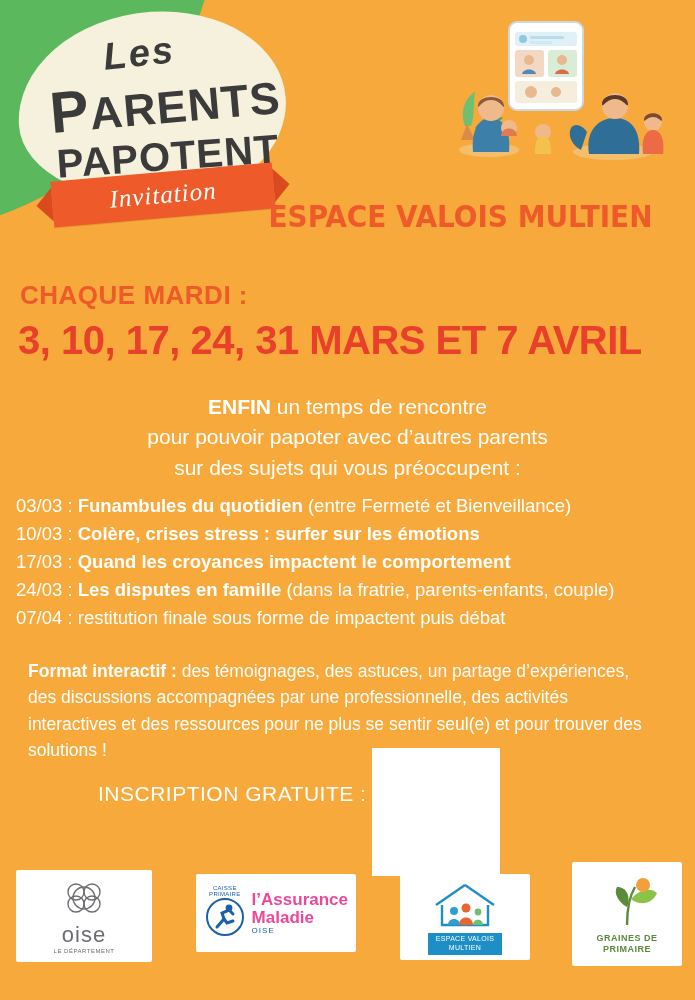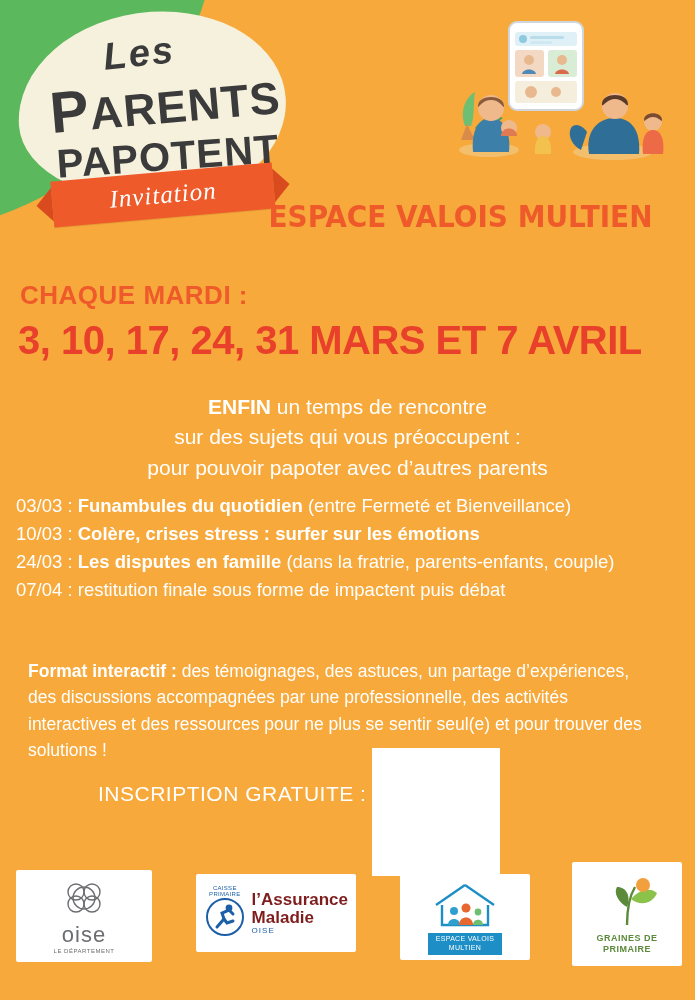--- a/index.html
+++ b/index.html
@@ -272,21 +272,21 @@
     font-size: 22px;
     color: #6d6e71;
     letter-spacing: 1px;
   }
   .logo-sub {
     font-size: 6px;
     color: #6d6e71;
     letter-spacing: 0.5px;
   }
   .assurance-name {
-    color: #7f1d1d;
+    color: #ec4899;
     font-weight: bold;
     font-size: 17px;
     line-height: 1.05;
   }
   .assurance-sub {
     color: #1b5fa8;
     font-size: 8px;
     letter-spacing: 1px;
   }
   .assurance-top {
@@ -376,27 +376,28 @@
   <div class="venue-1">ESPACE VALOIS MULTIEN</div>
 </div>
 
 <div class="when-row">
   <div class="when-label">CHAQUE MARDI :</div>
 </div>
 <div class="dates">3, 10, 17, 24, 31 MARS ET 7 AVRIL</div>
 
 <div class="intro">
   <div><span class="b">ENFIN</span><span> un temps de rencontre</span></div>
+  <div>pour pouvoir papoter   avec d’autres parents</div>
   <div>sur des sujets qui vous préoccupent :</div>
-  <div>pour pouvoir papoter   avec d’autres parents</div>
 </div>
 
 <div class="sessions">
   <div class="session-row"><span class="s-date">03/03 : </span><span class="s-main">Funambules du quotidien </span><span class="s-sub">(entre Fermeté et Bienveillance)</span></div>
   <div class="session-row"><span class="s-date">10/03 : </span><span class="s-main">Colère, crises stress : surfer sur les émotions</span><span class="s-sub"></span></div>
+  <div class="session-row"><span class="s-date">17/03 : </span><span class="s-main">Quand les croyances impactent le comportement</span><span class="s-sub"></span></div>
   <div class="session-row"><span class="s-date">24/03 : </span><span class="s-main">Les disputes en famille </span><span class="s-sub">(dans la fratrie, parents-enfants, couple)</span></div>
   <div class="session-row"><span class="s-date">07/04 : </span><span class="s-main"></span><span class="s-sub">restitution finale sous forme de impactent puis débat</span></div>
 </div>
 
 <div class="format">
   <span class="b">Format interactif :</span><span> des témoignages,  des astuces, un partage d’expériences, des discussions accompagnées par une professionnelle, des activités interactives et des ressources pour ne plus se sentir seul(e) et pour trouver des solutions !</span>
 </div>
 
 <div class="inscription">INSCRIPTION GRATUITE :</div>
 <div class="qr">

